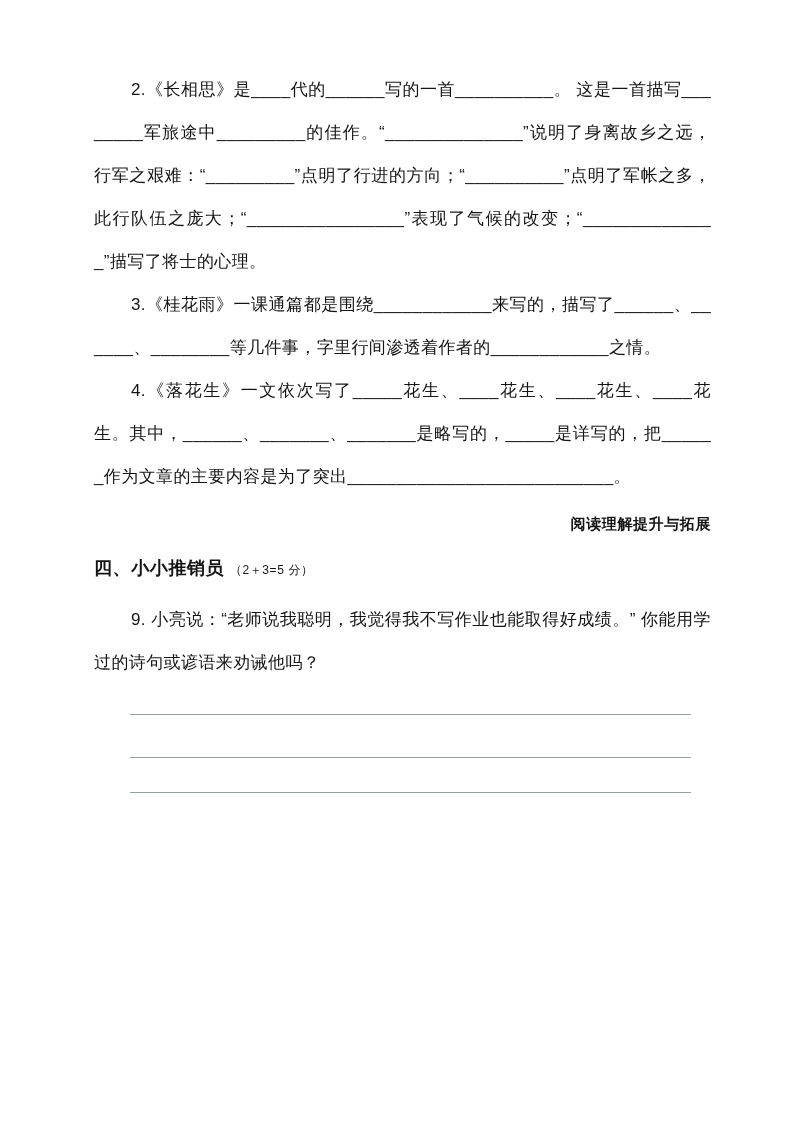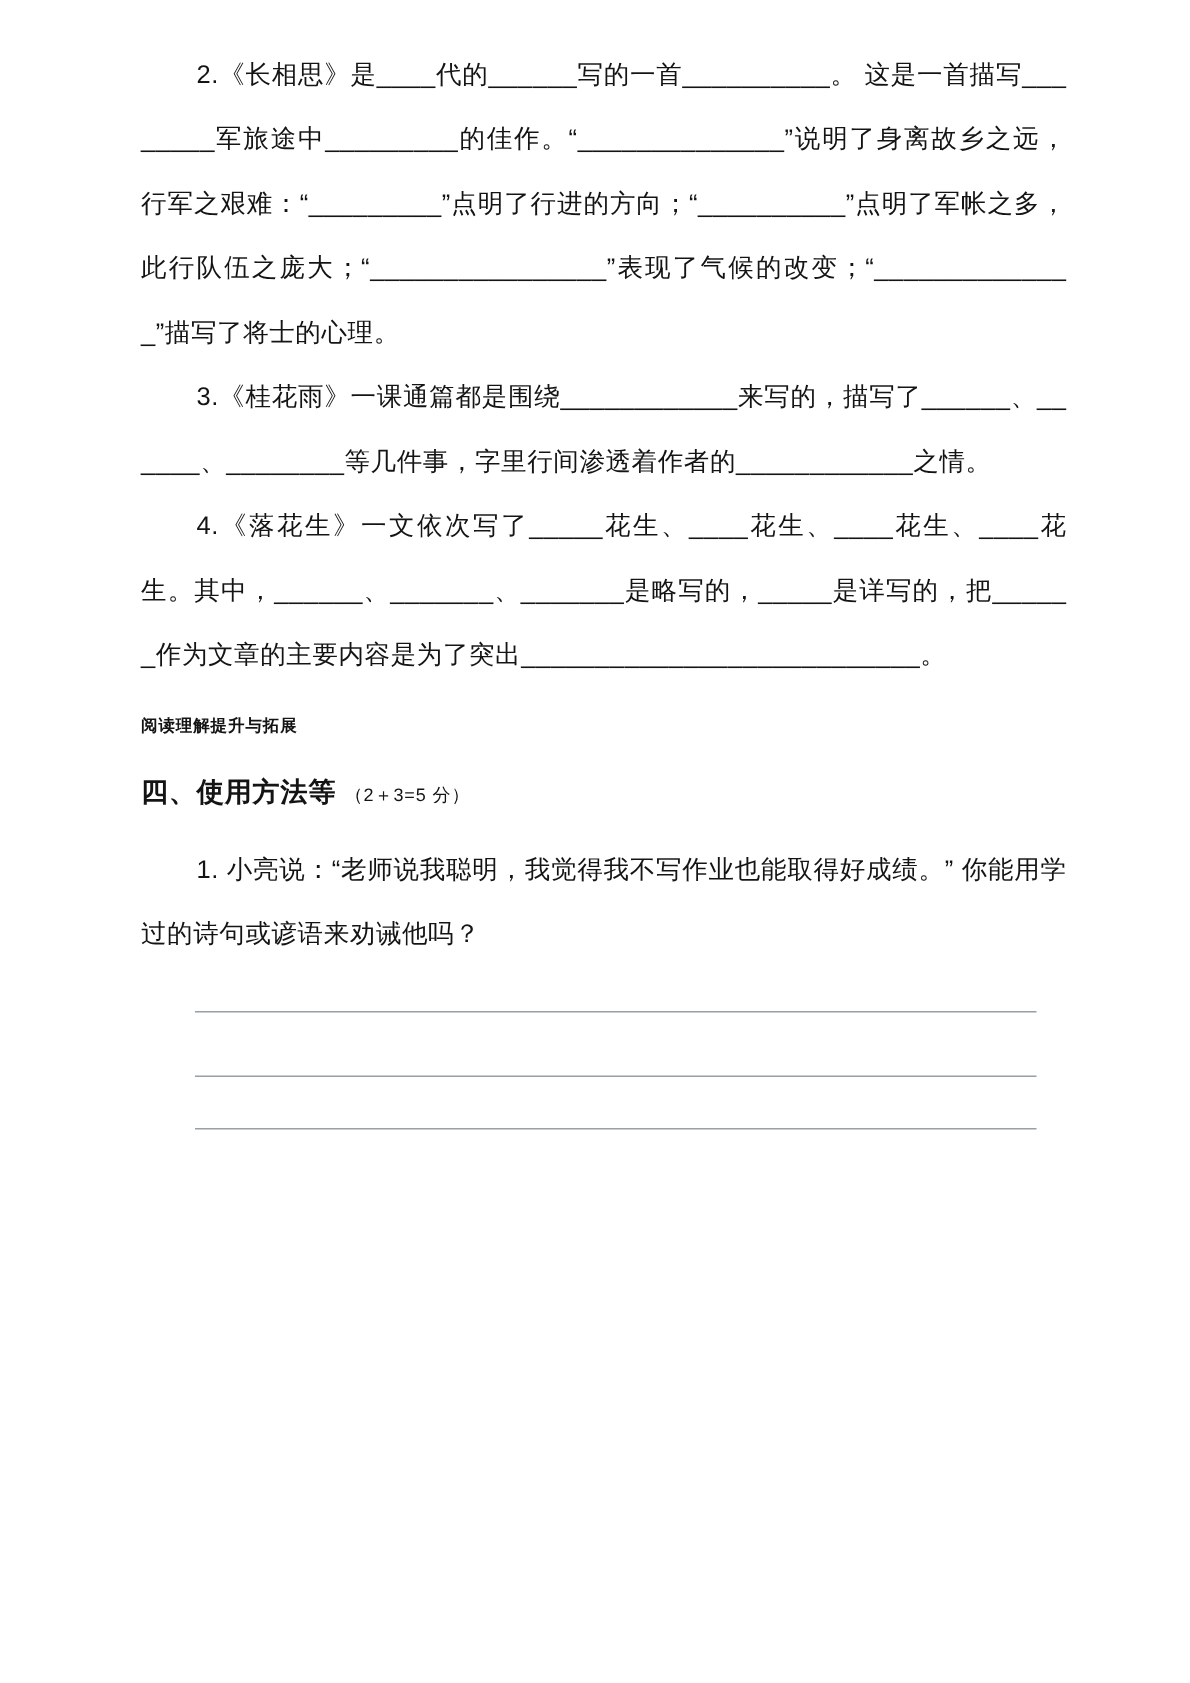--- a/index.html
+++ b/index.html
@@ -8,36 +8,36 @@
     width: 793px;
     height: 1122px;
     background: #ffffff;
     color: #141414;
     font-family: "Liberation Sans", "DejaVu Sans", sans-serif;
     overflow: hidden;
   }
   .page {
     width: 793px;
     height: 1122px;
-    padding: 28px 82px 20px 94px;
+    padding: 68px 82px 20px 94px;
     border-radius: 24px;
   }
   .para {
     margin: 0;
     font-size: 17px;
     line-height: 43px;
     text-align: justify;
     text-indent: 37px;
     letter-spacing: 0.4px;
     word-break: break-all;
   }
   .heading {
     margin: 8px 0 2px 0;
-    text-align: left;
-    font-size: 11px;
+    text-align: right;
+    font-size: 15px;
     font-weight: 700;
     line-height: 36px;
     letter-spacing: 0.6px;
   }
   .section-line {
     margin: 4px 0 6px 0;
     font-size: 18px;
     font-weight: 700;
     line-height: 44px;
     letter-spacing: 0.6px;
@@ -62,25 +62,25 @@
   <p class="para">2.《长相思》是____代的______写的一首__________。 这是一首描写________军旅途中_________的佳作。“______________”说明了身离故乡之远，行军之艰难：“_________”点明了行进的方向；“__________”点明了军帐之多，此行队伍之庞大；“________________”表现了气候的改变；“______________”描写了将士的心理。</p>
 
   <p class="para">3.《桂花雨》一课通篇都是围绕____________来写的，描写了______、______、________等几件事，字里行间渗透着作者的____________之情。</p>
 
   <p class="para">4.《落花生》一文依次写了_____花生、____花生、____花生、____花生。其中，______、_______、_______是略写的，_____是详写的，把______作为文章的主要内容是为了突出___________________________。</p>
 
 
   <h3 class="heading">阅读理解提升与拓展</h3>
 
   <p class="section-line">
-    <span>四、使用方法等</span>
+    <span>四、小小推销员</span>
     <span class="score">（2＋3=5 分）</span>
   </p>
 
-  <p class="para">1. 小亮说：“老师说我聪明，我觉得我不写作业也能取得好成绩。” 你能用学过的诗句或谚语来劝诫他吗？</p>
+  <p class="para">9. 小亮说：“老师说我聪明，我觉得我不写作业也能取得好成绩。” 你能用学过的诗句或谚语来劝诫他吗？</p>
 
   <div class="answer-line"></div>
 
 
   <div class="answer-line first-of-pair"></div>
 
   <div class="answer-line second-of-pair"></div>
 
 </div>
 

